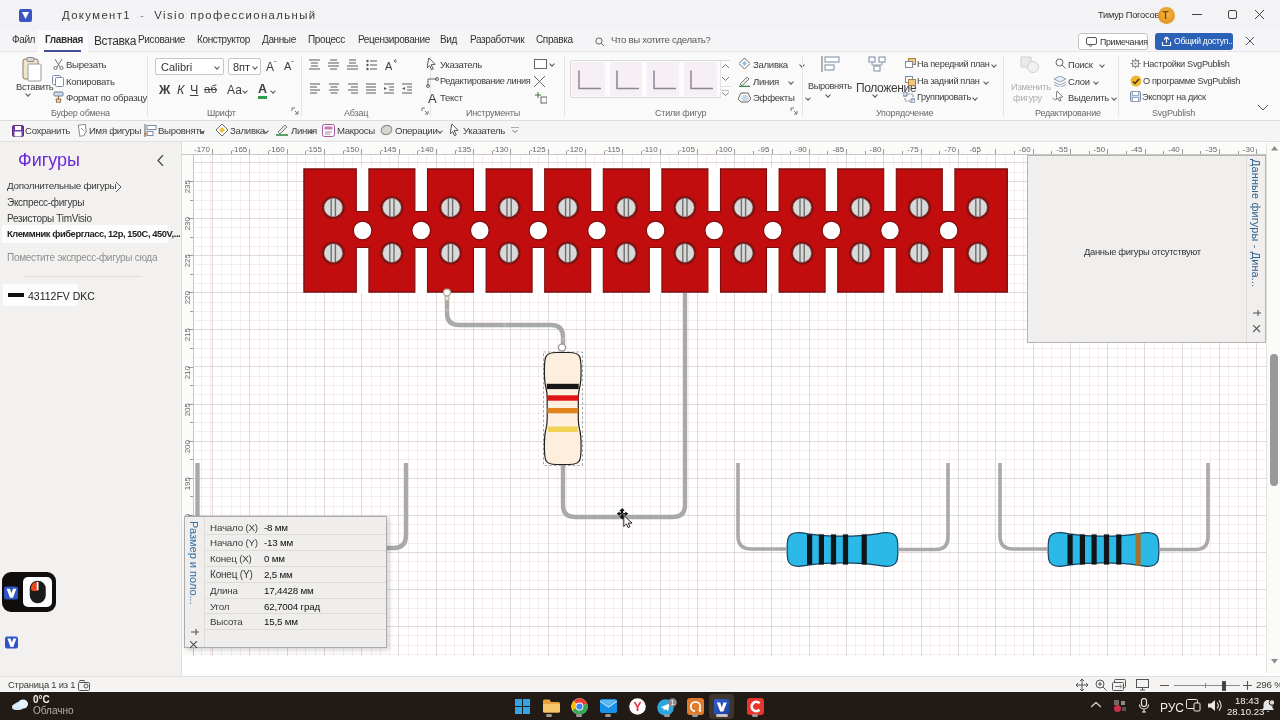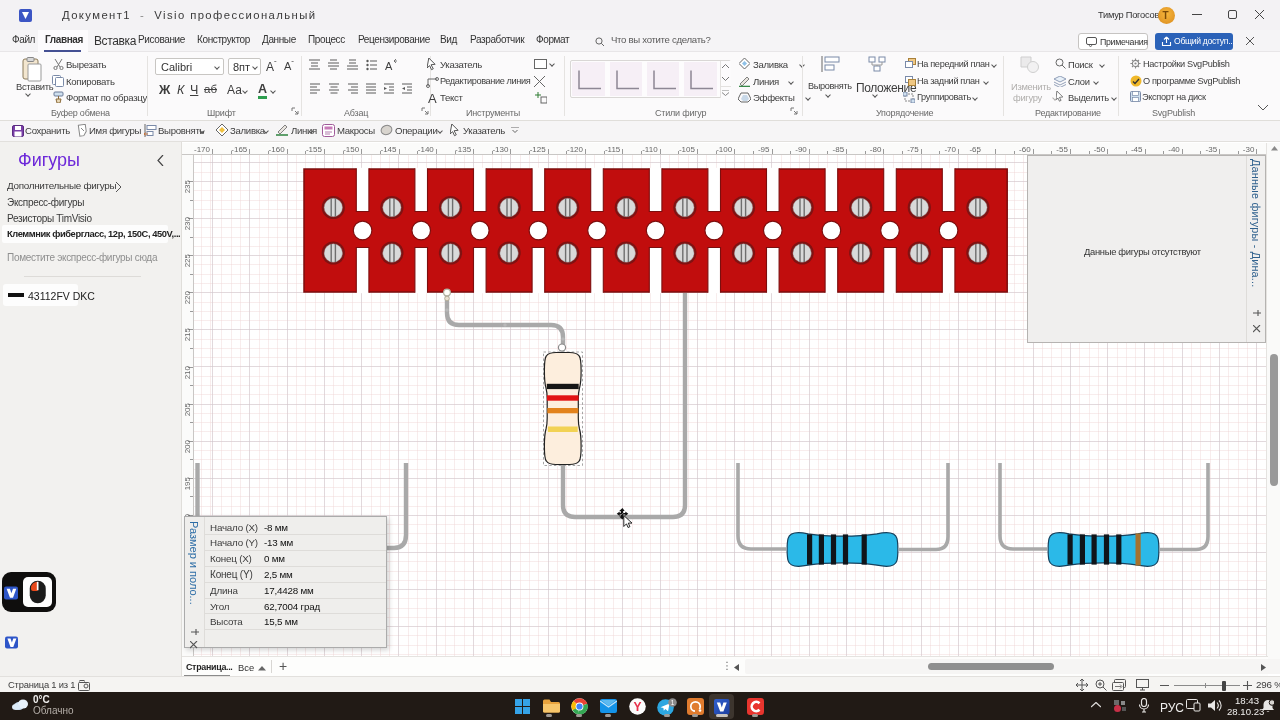--- a/index.html
+++ b/index.html
@@ -40,21 +40,21 @@
   <div class="ab nw" style="left:45px;top:4px;font-size:10px;letter-spacing:-0.38px;color:#333;font-weight:bold">Главная</div>
   <div class="ab" style="left:44px;top:19.5px;width:37px;height:2.5px;background:#445093"></div>
   <div class="ab nw" style="left:94px;top:4px;font-size:12px;letter-spacing:-0.38px;color:#333">Вставка</div>
   <div class="ab nw" style="left:138px;top:4px;font-size:10px;letter-spacing:-0.38px;color:#333">Рисование</div>
   <div class="ab nw" style="left:197px;top:4px;font-size:10px;letter-spacing:-0.38px;color:#333">Конструктор</div>
   <div class="ab nw" style="left:262px;top:4px;font-size:10px;letter-spacing:-0.38px;color:#333">Данные</div>
   <div class="ab nw" style="left:308px;top:4px;font-size:10px;letter-spacing:-0.38px;color:#333">Процесс</div>
   <div class="ab nw" style="left:358px;top:4px;font-size:10px;letter-spacing:-0.38px;color:#333">Рецензирование</div>
   <div class="ab nw" style="left:440px;top:4px;font-size:10px;letter-spacing:-0.38px;color:#333">Вид</div>
   <div class="ab nw" style="left:470px;top:4px;font-size:10px;letter-spacing:-0.38px;color:#333">Разработчик</div>
-  <div class="ab nw" style="left:536px;top:4px;font-size:10px;letter-spacing:-0.38px;color:#333">Формат</div>
+  <div class="ab nw" style="left:536px;top:4px;font-size:10px;letter-spacing:-0.38px;color:#333">Справка</div>
   <svg class="ab" style="left:595px;top:7px" width="10" height="10">
         <circle cx="4" cy="4" r="3.1" fill="none" stroke="#666" stroke-width="1"></circle>
         <path d="M6.3 6.3l2.7 2.7" stroke="#666" stroke-width="1"></path>
       </svg>
   <div class="ab nw" style="left:611px;top:4px;font-size:9.6px;letter-spacing:-0.3px;color:#595959">Что вы хотите сделать?</div>
   <div class="ab" style="left:1078px;top:3px;width:70px;height:17px;border:1px solid #c6c4c2;border-radius:3px;background:#fff">
     <svg class="ab" style="left:7px;top:3px" width="11" height="10">
           <rect x="0.5" y="0.5" width="10" height="7" rx="1.5" fill="none" stroke="#555"></rect>
           <path d="M3 8l1.5 2L6 8" fill="#fff" stroke="#555" stroke-width=".8"></path>
         </svg>
@@ -780,39 +780,20 @@
 <div class="ab" style="left:1266px;top:143px;width:14px;height:530px;background:#fafaf9;border-left:1px solid #e5e3e0">
   <svg class="ab" style="left:4px;top:3px" width="7" height="5">
         <path d="M0 4.5L3.5 0L7 4.5z" fill="#8a8a8a"></path>
       </svg>
   <div class="ab" style="left:2.5px;top:211px;width:8px;height:132px;border-radius:4px;background:#999"></div>
   <svg class="ab" style="left:4px;top:516px" width="7" height="5">
         <path d="M0 0L3.5 4.5L7 0z" fill="#8a8a8a"></path>
       </svg>
 </div>
 
-<div class="ab" style="left:182px;top:656px;width:1086px;height:20px;background:#fdfdfc;border-top:1px solid #e5e3e0">
-  <div class="ab nw" style="left:4px;top:4.5px;font-size:8.9px;letter-spacing:-0.3px;color:#222;font-weight:bold">Страница...</div>
-  <div class="ab" style="left:2px;top:17.5px;width:46px;height:1.5px;background:#8a8a8a"></div>
-  <div class="ab nw" style="left:56px;top:5px;font-size:9.4px;color:#333">Все</div>
-  <svg class="ab" style="left:76px;top:8.5px" width="8" height="5">
-        <path d="M0 4.5L4 0l4 4.5z" fill="#666"></path>
-      </svg>
-  <div class="ab" style="left:89px;top:3px;width:1px;height:13px;background:#d8d6d3"></div>
-  <div class="ab nw" style="left:97px;top:1px;font-size:14px;color:#555;font-weight:300">+</div>
-  <div class="ab" style="left:540px;top:3px;width:3px;height:13px;color:#666;font-size:10px;letter-spacing:0">⋮</div>
-  <svg class="ab" style="left:552px;top:7px" width="5" height="7">
-        <path d="M5 0L0 3.5L5 7z" fill="#555"></path>
-      </svg>
-  <div class="ab" style="left:563px;top:2px;width:695px;height:15px;background:#f6f5f4;border-radius:2px"></div>
-  <div class="ab" style="left:746px;top:6px;width:126px;height:7px;border-radius:4px;background:#8f8f8f"></div>
-  <svg class="ab" style="left:1079px;top:7px" width="5" height="7">
-        <path d="M0 0l5 3.5L0 7z" fill="#555"></path>
-      </svg>
-</div>
 
 <div class="ab" style="left:0;top:676px;width:1280px;height:16px;background:#f5f4f2;border-top:1px solid #e2e0dd">
   <div class="ab nw" style="left:8px;top:2px;font-size:9.4px;letter-spacing:-0.2px;color:#3c3c3c">Страница 1 из 1</div>
   <svg class="ab" style="left:78px;top:2.5px" width="12" height="11">
         <rect x="0.5" y="2.5" width="11" height="8" rx="1" fill="none" stroke="#555"></rect>
         <rect x="2" y="0.5" width="4" height="2" fill="none" stroke="#555"></rect>
         <circle cx="8" cy="6" r="2" fill="none" stroke="#555"></circle>
       </svg>
   <svg class="ab" style="left:1076px;top:2px" width="12" height="12">
         <path d="M6 0v12M0 6h12M6 0l-2 2M6 0l2 2M6 12l-2-2M6 12l2-2M0 6l2-2M0 6l2 2M12 6l-2-2M12 6l-2 2" stroke="#555" fill="none" stroke-width="1"></path>

